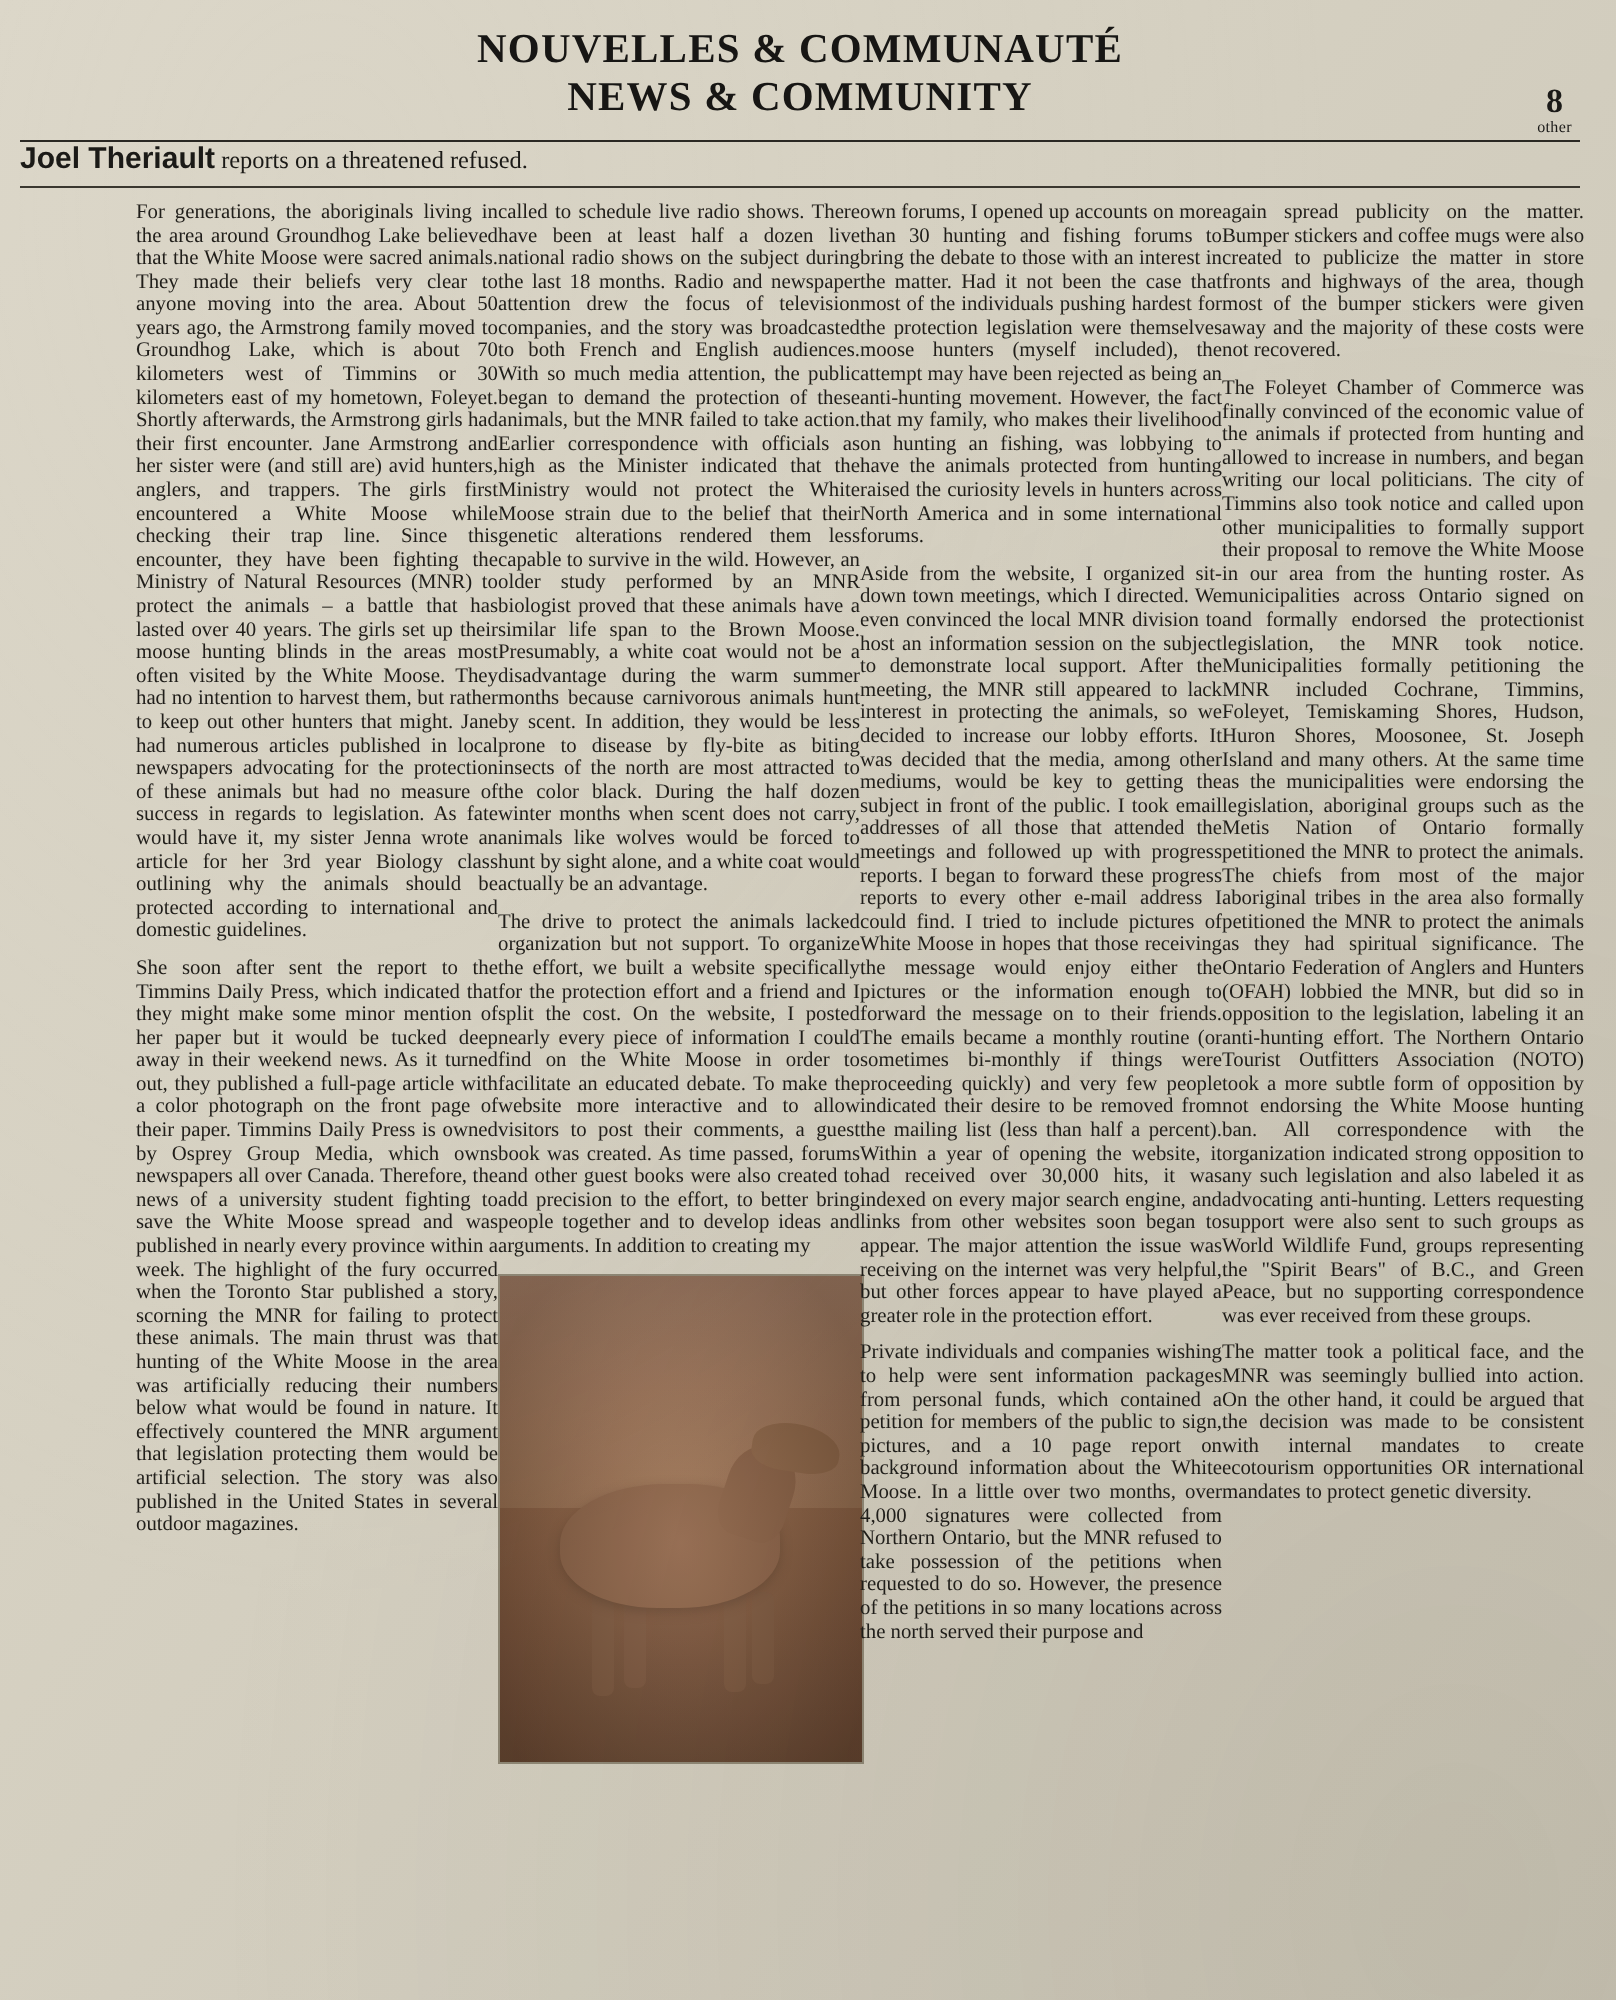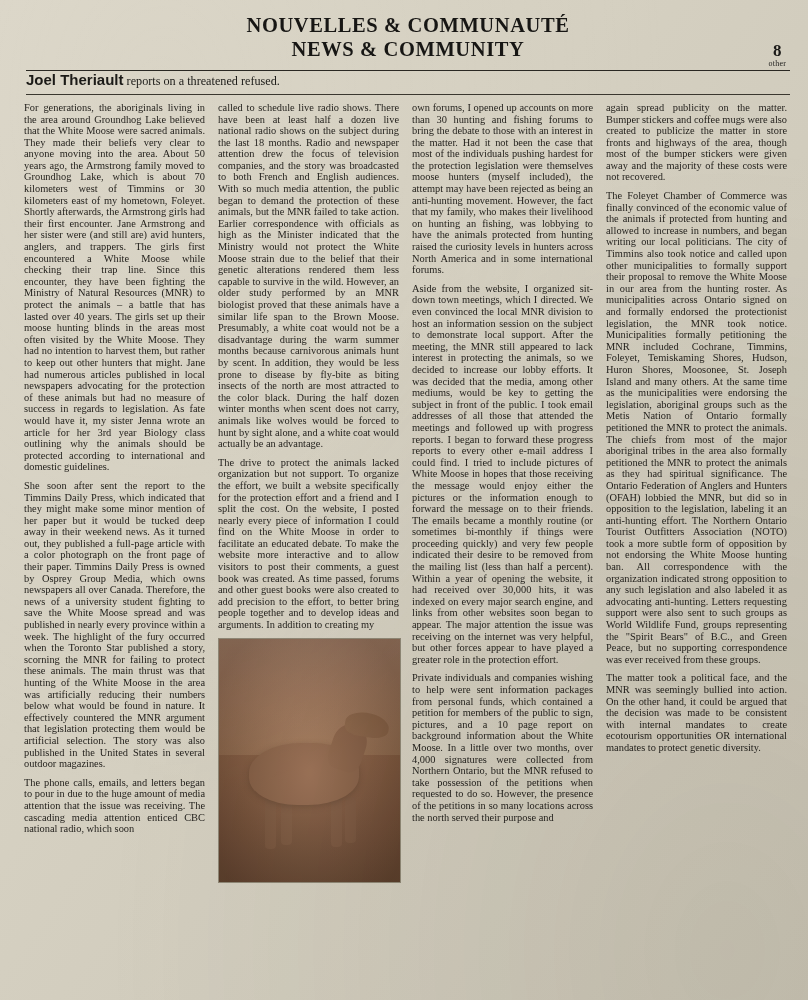--- a/index.html
+++ b/index.html
@@ -13,21 +13,21 @@
     font-family: "Liberation Serif", serif;
     color: #1b1a18;
     overflow: hidden;
   }
   .page {
     position: relative;
     width: 808px;
     height: 1000px;
     background: linear-gradient(125deg, #dcd7c9 0%, #d6d1c2 35%, #cfcabb 70%, #c9c4b5 100%);
     box-sizing: border-box;
-    padding: 14px 16px 8px 24px;
+    padding: 14px 16px 8px 8px;
   }
   .paper-tint {
     position: absolute;
     inset: 0;
     pointer-events: none;
     background:
       radial-gradient(ellipse at 20% 10%, rgba(255,255,255,0.28), rgba(255,255,255,0) 55%),
       radial-gradient(ellipse at 90% 95%, rgba(120,110,90,0.16), rgba(0,0,0,0) 60%);
     mix-blend-mode: multiply;
     opacity: 0.65;
@@ -96,23 +96,23 @@
     font-size: 15px;
   }
   .rule-thin {
     border-top: 1px solid #3a372f;
     margin: 0 2px 7px 2px;
   }
 
   
   .cols {
     display: flex;
-    gap: 13px;
     align-items: flex-start;
     height: 858px;
+    justify-content: flex-end;
   }
   .col {
     width: 181px;
     position: relative;
   }
   .col p {
     margin: 0 0 7px 0;
     font-family: "Liberation Serif", serif;
     font-size: 10.4px;
     line-height: 11.6px;
@@ -216,21 +216,20 @@
     <span class="name">Joel Theriault</span><span> reports on a threatened refused.</span>
   </div>
 
   <div class="rule-thin"></div>
 
   <div class="cols">
 
     <div class="col">
       <p>For generations, the aboriginals living in the area around Groundhog Lake believed that the White Moose were sacred animals. They made their beliefs very clear to anyone moving into the area. About 50 years ago, the Armstrong family moved to Groundhog Lake, which is about 70 kilometers west of Timmins or 30 kilometers east of my hometown, Foleyet. Shortly afterwards, the Armstrong girls had their first encounter. Jane Armstrong and her sister were (and still are) avid hunters, anglers, and trappers. The girls first encountered a White Moose while checking their trap line. Since this encounter, they have been fighting the Ministry of Natural Resources (MNR) to protect the animals – a battle that has lasted over 40 years. The girls set up their moose hunting blinds in the areas most often visited by the White Moose. They had no intention to harvest them, but rather to keep out other hunters that might. Jane had numerous articles published in local newspapers advocating for the protection of these animals but had no measure of success in regards to legislation. As fate would have it, my sister Jenna wrote an article for her 3rd year Biology class outlining why the animals should be protected according to international and domestic guidelines.</p>
       <p>She soon after sent the report to the Timmins Daily Press, which indicated that they might make some minor mention of her paper but it would be tucked deep away in their weekend news. As it turned out, they published a full-page article with a color photograph on the front page of their paper. Timmins Daily Press is owned by Osprey Group Media, which owns newspapers all over Canada. Therefore, the news of a university student fighting to save the White Moose spread and was published in nearly every province within a week. The highlight of the fury occurred when the Toronto Star published a story, scorning the MNR for failing to protect these animals. The main thrust was that hunting of the White Moose in the area was artificially reducing their numbers below what would be found in nature. It effectively countered the MNR argument that legislation protecting them would be artificial selection. The story was also published in the United States in several outdoor magazines.</p>
-      <p>The phone calls, emails, and letters began to pour in due to the huge amount of media attention that the issue was receiving. The cascading media attention enticed CBC national radio, which soon</p>
     </div>
 
     <div class="col">
       <p>called to schedule live radio shows. There have been at least half a dozen live national radio shows on the subject during the last 18 months. Radio and newspaper attention drew the focus of television companies, and the story was broadcasted to both French and English audiences. With so much media attention, the public began to demand the protection of these animals, but the MNR failed to take action. Earlier correspondence with officials as high as the Minister indicated that the Ministry would not protect the White Moose strain due to the belief that their genetic alterations rendered them less capable to survive in the wild. However, an older study performed by an MNR biologist proved that these animals have a similar life span to the Brown Moose. Presumably, a white coat would not be a disadvantage during the warm summer months because carnivorous animals hunt by scent. In addition, they would be less prone to disease by fly-bite as biting insects of the north are most attracted to the color black. During the half dozen winter months when scent does not carry, animals like wolves would be forced to hunt by sight alone, and a white coat would actually be an advantage.</p>
       <p>The drive to protect the animals lacked organization but not support. To organize the effort, we built a website specifically for the protection effort and a friend and I split the cost. On the website, I posted nearly every piece of information I could find on the White Moose in order to facilitate an educated debate. To make the website more interactive and to allow visitors to post their comments, a guest book was created. As time passed, forums and other guest books were also created to add precision to the effort, to better bring people together and to develop ideas and arguments. In addition to creating my</p>
       <div class="photo">
         <div class="sky"></div>
         <div class="ground"></div>
         <div class="leg l1"></div>
         <div class="leg l2"></div>

